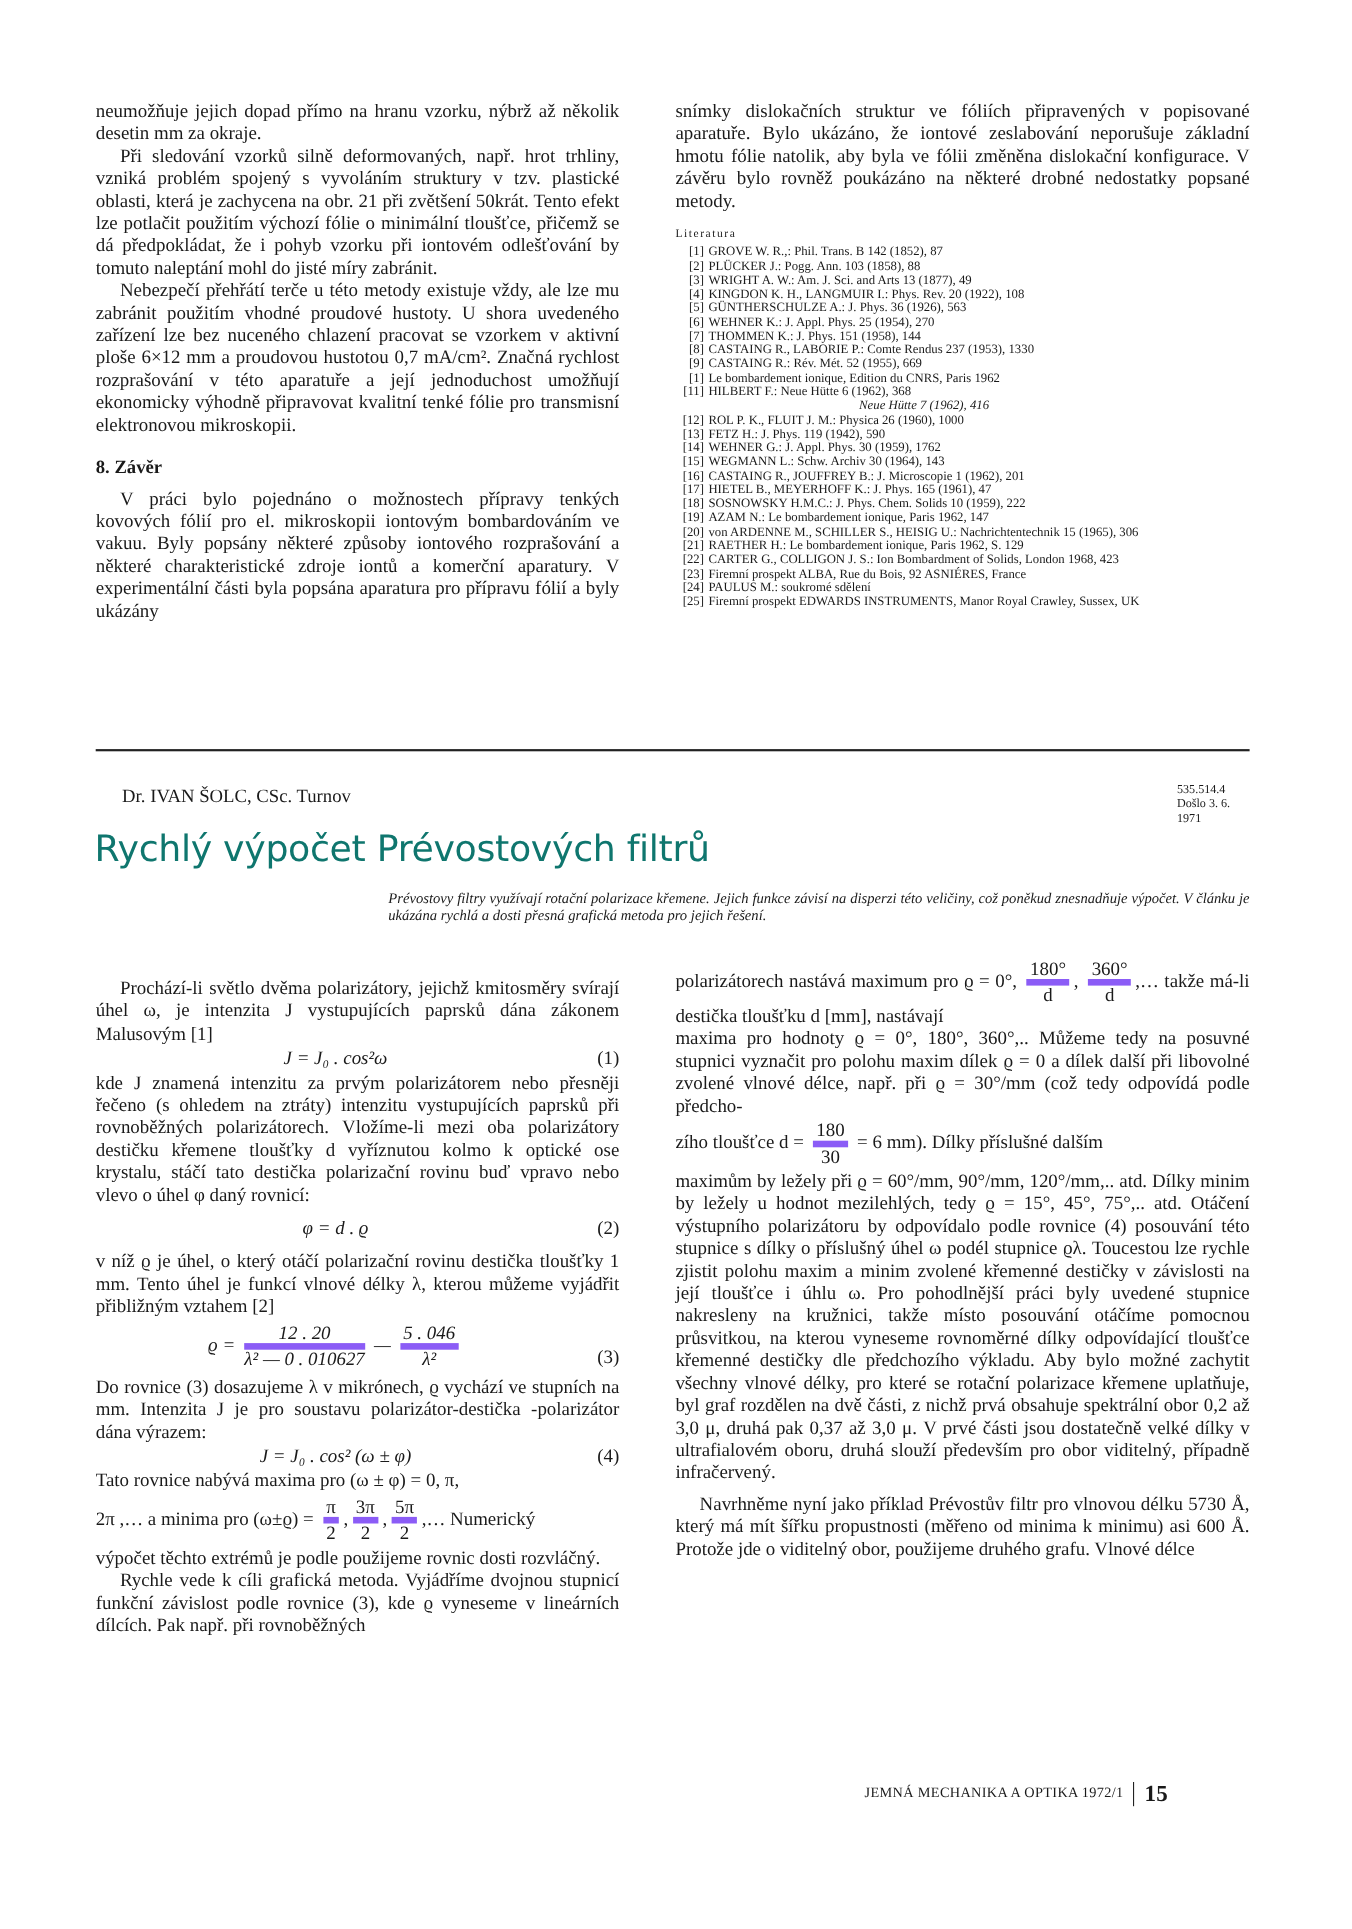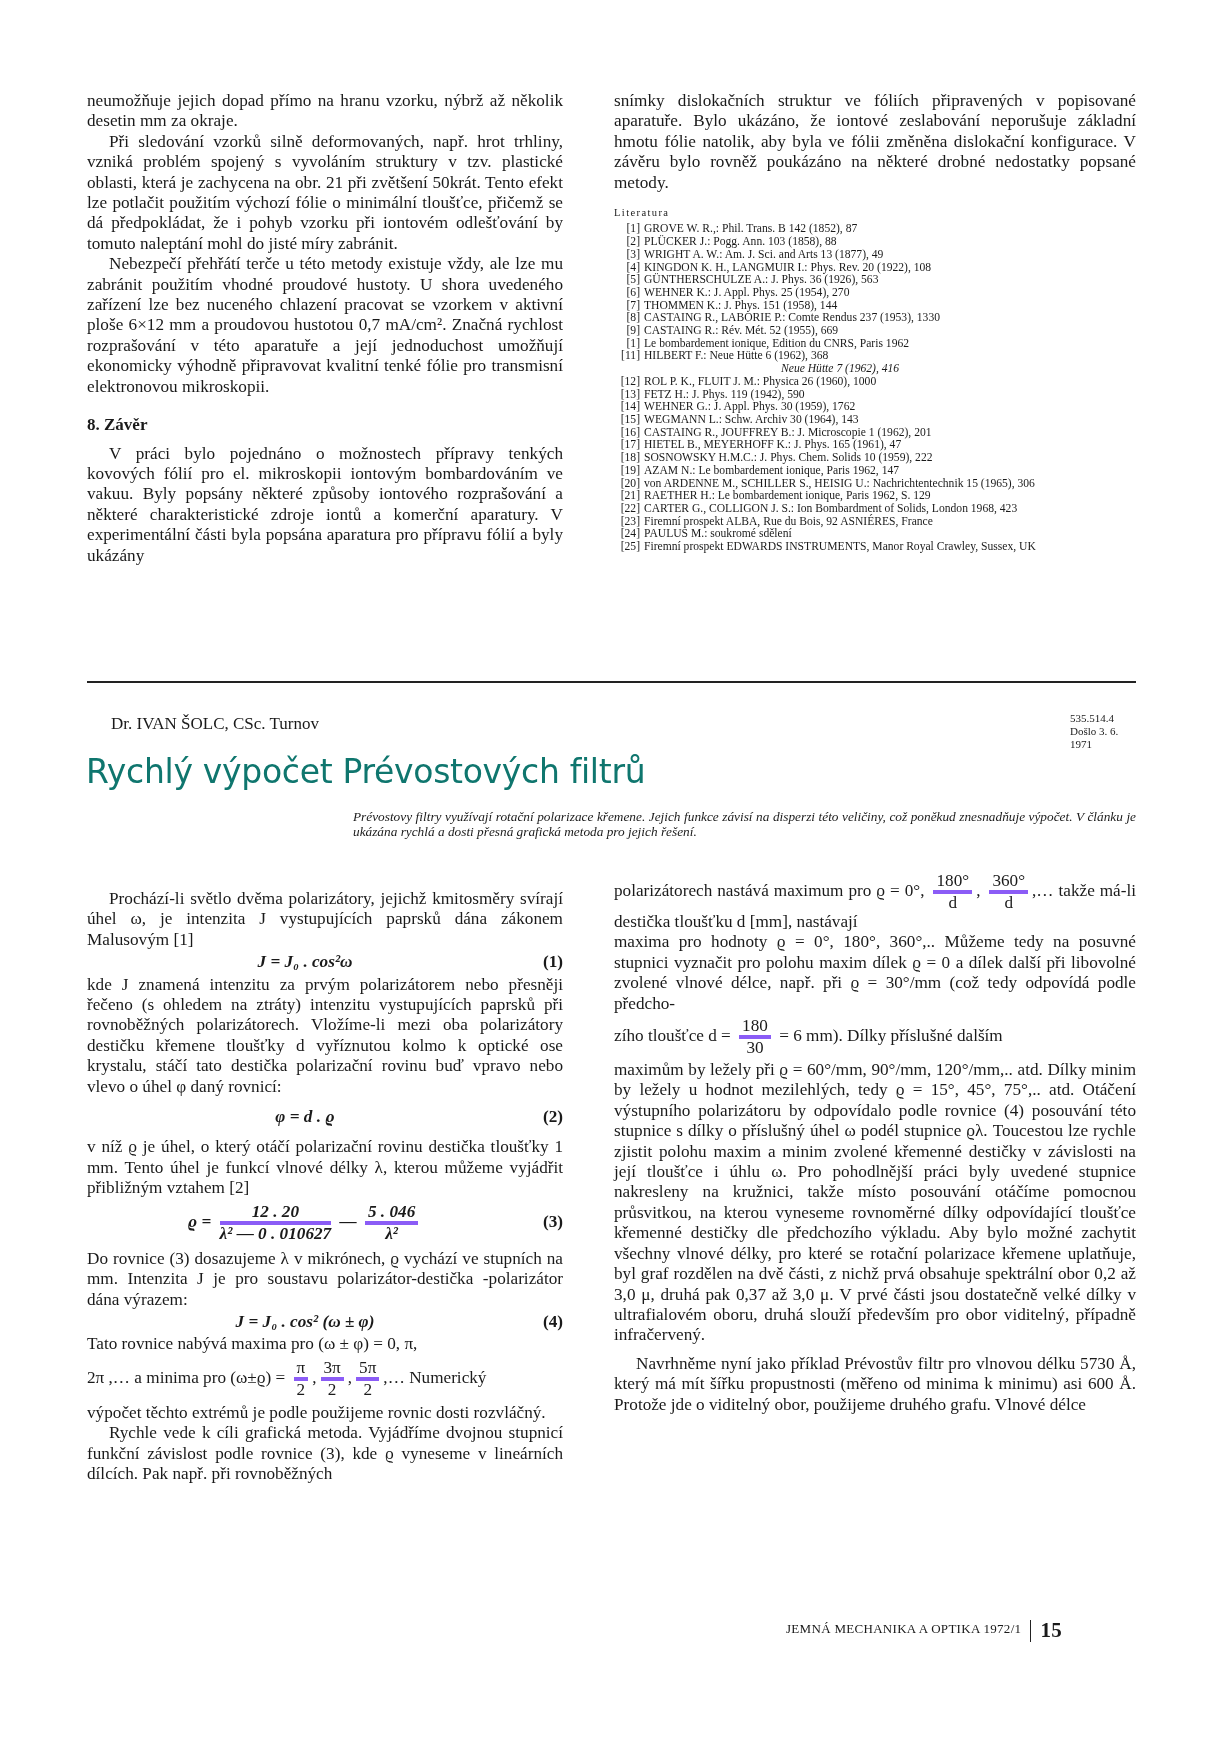--- a/index.html
+++ b/index.html
@@ -16,25 +16,25 @@
   .ref .n { width:26px; flex:none; text-align:right; padding-right:4px; }
   .ref .t { flex:1; }
   .ref.cont .t { padding-left:137px;font-style:italic; }
   .rule { position:absolute; left:87px; width:1049px; top:681px; height:2px; background:#222; }
   .author { position:absolute; left:87px; top:714px; font-size:17px; font-family:"Liberation Serif", serif;margin-left:24px; }
   .udc { position:absolute; left:1070px; top:712px; font-size:11px; line-height:13px; font-family:"Liberation Serif", serif; width:70px; }
   .title { position:absolute; left:86px; top:752px; font-family:"DejaVu Sans", "Liberation Sans", sans-serif;
            font-size:33px; letter-spacing:-0.3px; color:#0f766e; }
   .abstract { position:absolute; left:353px; top:809px; width:783px; font-style:italic;
               font-size:13.3px; line-height:15.3px; text-align:justify; font-family:"Liberation Serif", serif; }
-  .eq { display:flex; align-items:center; margin:2px 0;font-weight:bold; }
+  .eq { display:flex; align-items:flex-end; margin:2px 0; }
   .eq .body { flex:1; text-align:center; font-style:italic; }
   .eq .num { width:40px; text-align:right; }
   .frac { display:inline-flex; flex-direction:column; vertical-align:middle; text-align:center; margin:0 4px; line-height:18px; }
-  .frac .nu { border-bottom:4px solid #8b5cf6; padding:0 3px; }
+  .frac .nu { border-bottom:6px solid #8b5cf6; padding:0 3px; }
   .it { font-style:italic; }
   .footer { position:absolute; left:786px; top:1618px; font-size:13px; letter-spacing:0.3px; font-family:"Liberation Serif", serif; }
   .footer .bar { display:inline-block; width:1px; height:22px; background:#222; vertical-align:middle; margin:0 9px; }
   .footer .pg { font-size:21px; font-weight:bold; vertical-align:middle;text-align:right; }
 </style>
 </head>
 <body>
 
 <div class="col" style="left:87px; top:91px; width:476px;">
   <p>neumožňuje jejich dopad přímo na hranu vzorku, nýbrž až několik desetin mm za okraje.</p>

